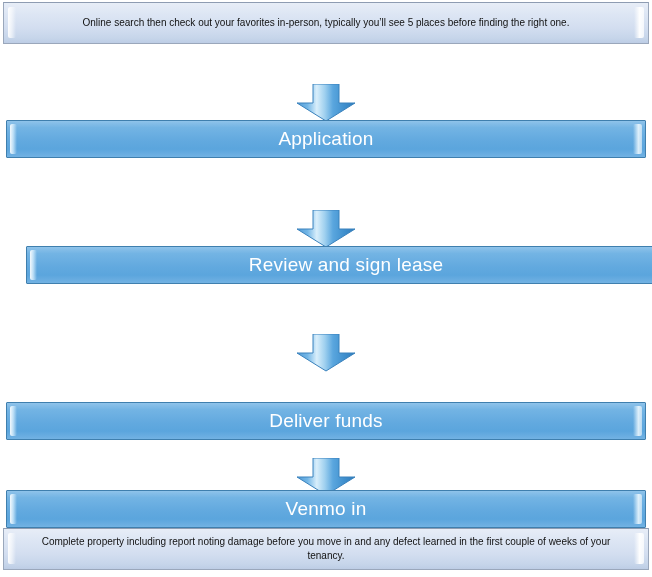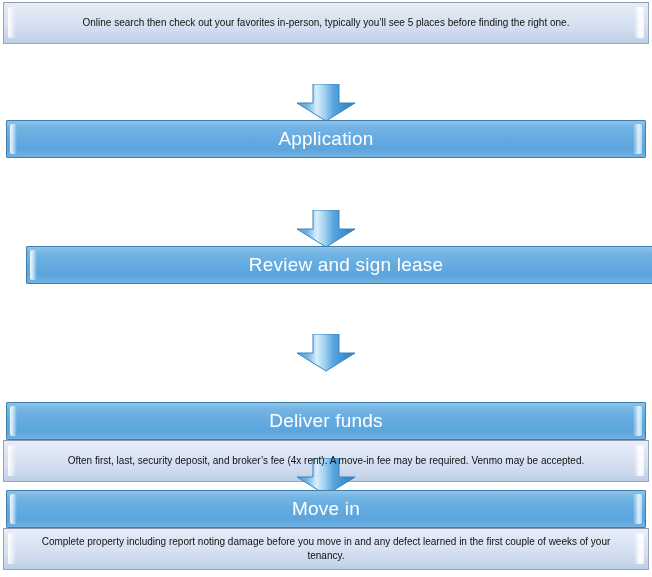--- a/index.html
+++ b/index.html
@@ -228,23 +228,20 @@
         </linearGradient>
       </defs>
       <polygon points="17,0 43,0 43,19 59,19 30,37 1,19 17,19" fill="url(#agC)" stroke="#3a82bd" stroke-width="1"></polygon>
     </svg>
   </div>
 
   <div class="step" style="top:376px;margin-top:26px;">
     <div class="step-header">
       <span class="step-title">Deliver funds</span>
     </div>
-    <div class="step-desc">
-      <span class="step-desc-text">Often first, last, security deposit, and broker’s fee (4x rent).  A move-in fee may be required.  Venmo may be accepted.</span>
-    </div>
   </div>
 
   <div class="connector" style="top:458px;">
     <svg viewBox="0 0 60 38" xmlns="http://www.w3.org/2000/svg">
       <defs>
         <linearGradient id="agD" x1="0" y1="0" x2="1" y2="0">
           <stop offset="0%" stop-color="#4f9ad6"></stop>
           <stop offset="18%" stop-color="#73b6e6"></stop>
           <stop offset="34%" stop-color="#d8eefb"></stop>
           <stop offset="48%" stop-color="#9fd0ef"></stop>
@@ -252,20 +249,20 @@
           <stop offset="82%" stop-color="#3f8fcd"></stop>
           <stop offset="100%" stop-color="#2f7bbb"></stop>
         </linearGradient>
       </defs>
       <polygon points="17,0 43,0 43,19 59,19 30,37 1,19 17,19" fill="url(#agD)" stroke="#3a82bd" stroke-width="1"></polygon>
     </svg>
   </div>
 
   <div class="step" style="top:490px;">
     <div class="step-header">
-      <span class="step-title">Move in</span>
+      <span class="step-title">Venmo in</span>
     </div>
     <div class="step-desc">
       <span class="step-desc-text">Complete property including report noting damage before you move in and any defect learned in the first couple of weeks of your tenancy.</span>
     </div>
   </div>
 
 </div>
 
 </body></html>

